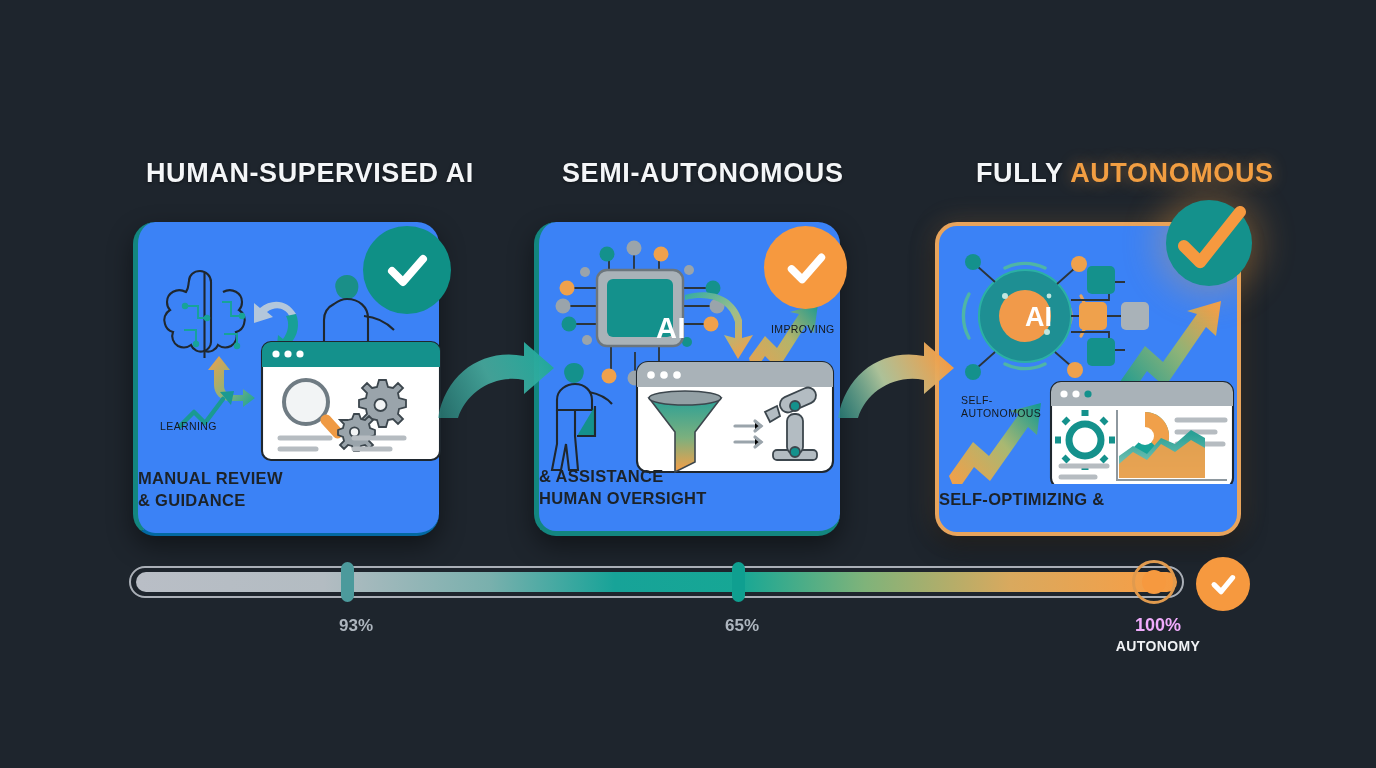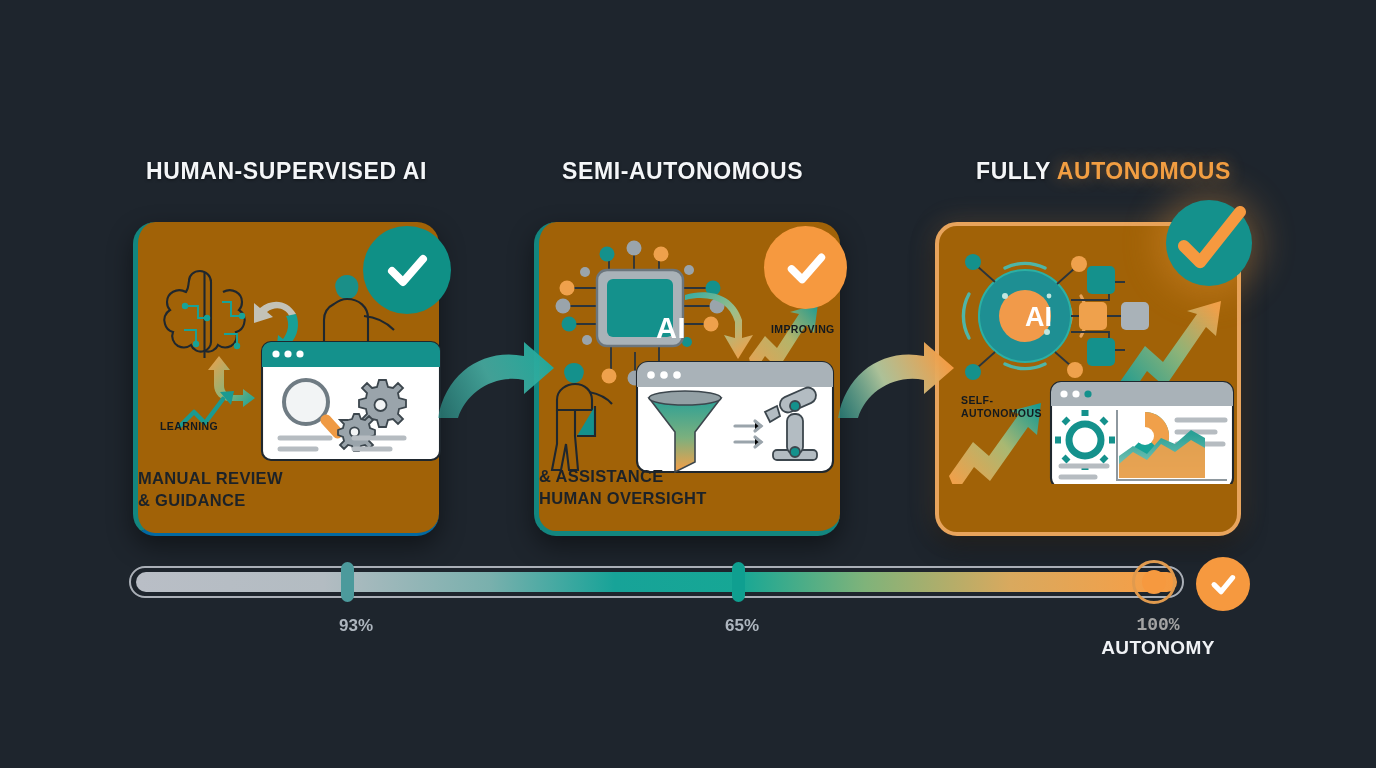--- a/index.html
+++ b/index.html
@@ -7,53 +7,53 @@
     width: 1376px; height: 768px;
     background: #1e252d;
     font-family: "Liberation Sans", sans-serif;
     overflow: hidden;
   }
   .stage { position: relative; width: 1376px; height: 768px; }
 
   
   .heading {
     position: absolute; top: 158px;
-    font-size: 23px; font-weight: 700; letter-spacing: 0.6px;
+    font-size: 27px; font-weight: 700; letter-spacing: 0.6px;
     color: #f4f6f8; white-space: nowrap;
     text-shadow: 0 1px 3px rgba(0,0,0,.5);
   }
   .heading.h1 { left: 146px; }
   .heading.h2 { left: 562px; }
   .heading.h3 { left: 976px; }
   .heading .accent { color: #f29e42; text-shadow: 0 0 16px rgba(242,158,66,.45); }
 
   
   .card {
     position: absolute; top: 222px; width: 306px; height: 314px;
-    background: #a16207; border-radius: 22px;
+    background: #3b82f6; border-radius: 22px;
     box-shadow: 0 10px 26px rgba(0,0,0,.45);
   }
   .card.c1 { left: 133px; border-left: 5px solid #13867f; border-bottom: 3px solid #0369a1; }
   .card.c2 { left: 534px; border-left: 5px solid #13867f; border-bottom: 5px solid #13867f; }
   .card.c3 { left: 935px; border: 4px solid #e9a council; }
   .card.c3 { left: 935px; border: 4px solid #eda košar; }
   .card.c3 { left: 935px; border: 4px solid #e8a45c; box-shadow: 0 10px 26px rgba(0,0,0,.45), 0 0 26px rgba(232,164,92,.22); }
 
   .card-caption {
     position: absolute; left: 0; right: 0; bottom: 22px;
     text-align: left; color: #1c2228;
     font-size: 16.5px; font-weight: 700; line-height: 1.34; letter-spacing: .3px;
   }
 
   .art { position: absolute; left: 0; top: 8px; width: 100%; height: 250px; }
 
   
   .art-label {
     position: absolute; color: #14191e;
-    font-size: 10.5px; font-weight: 700; letter-spacing: .4px; line-height: 1.25;
+    font-size: 10.5px; font-weight: 400; letter-spacing: .4px; line-height: 1.25;
   }
 
   
   .badge {
     position: absolute; border-radius: 50%;
     display: flex; align-items: center; justify-content: center;
   }
   .badge.b1 { left: 363px; top: 226px; width: 88px; height: 88px; background: #0f9086; }
   .badge.b2 { left: 764px; top: 226px; width: 83px; height: 83px; background: #f6993f; }
   .badge.b3 {
@@ -96,22 +96,22 @@
   }
   .badge.b4 { left: 1196px; top: 557px; width: 54px; height: 54px; background: #f6993f; }
 
   .scale-label {
     position: absolute; text-align: center; white-space: nowrap;
     font-size: 17px; font-weight: 700; color: #aeb6bf;
   }
   .scale-label.s25 { left: 296px; top: 616px; width: 120px; }
   .scale-label.s65 { left: 682px; top: 616px; width: 120px; }
   .scale-label.s100 { left: 1098px; top: 615px; width: 120px; }
-  .scale-label.s100 .pct { color: #a3a3a3; font-size: 18px; font-family: Liberation Mono, monospace; }
-  .scale-label.s100 .sub { display: block; color: #f0f2f5; font-size: 19px; margin-top: 2px; letter-spacing: .4px; }
+  .scale-label.s100 .pct { color: #f0abfc; font-size: 18px; }
+  .scale-label.s100 .sub { display: block; color: #f0f2f5; font-size: 14px; margin-top: 2px; letter-spacing: .4px; }
 </style>
 </head>
 <body>
 
 <div class="stage">
 
   <div class="heading h1">
     <span>HUMAN-SUPERVISED AI</span>
   </div>
   <div class="heading h2">
@@ -402,20 +402,21 @@
           </g>
         </g>
       </svg>
       <span style="position:absolute; left:86px; top:68px; color:#ffffff; font-size:27px; font-weight:700;">AI</span>
       <span class="art-label" style="left:22px; top:160px;">
         <span>SELF-</span><br>
         <span>AUTONOMOUS</span>
       </span>
     </div>
     <div class="card-caption">
+      <div>SELF-OPTIMIZING &amp;</div>
     </div>
   </div>
 
   <div class="badge b1">
     <svg width="50" height="50" viewBox="0 0 50 50">
       <path d="M10 26l11 11L41 14" fill="none" stroke="#ffffff" stroke-width="8" stroke-linecap="round" stroke-linejoin="round"></path>
     </svg>
   </div>
   <div class="badge b2">
     <svg width="48" height="48" viewBox="0 0 50 50">

